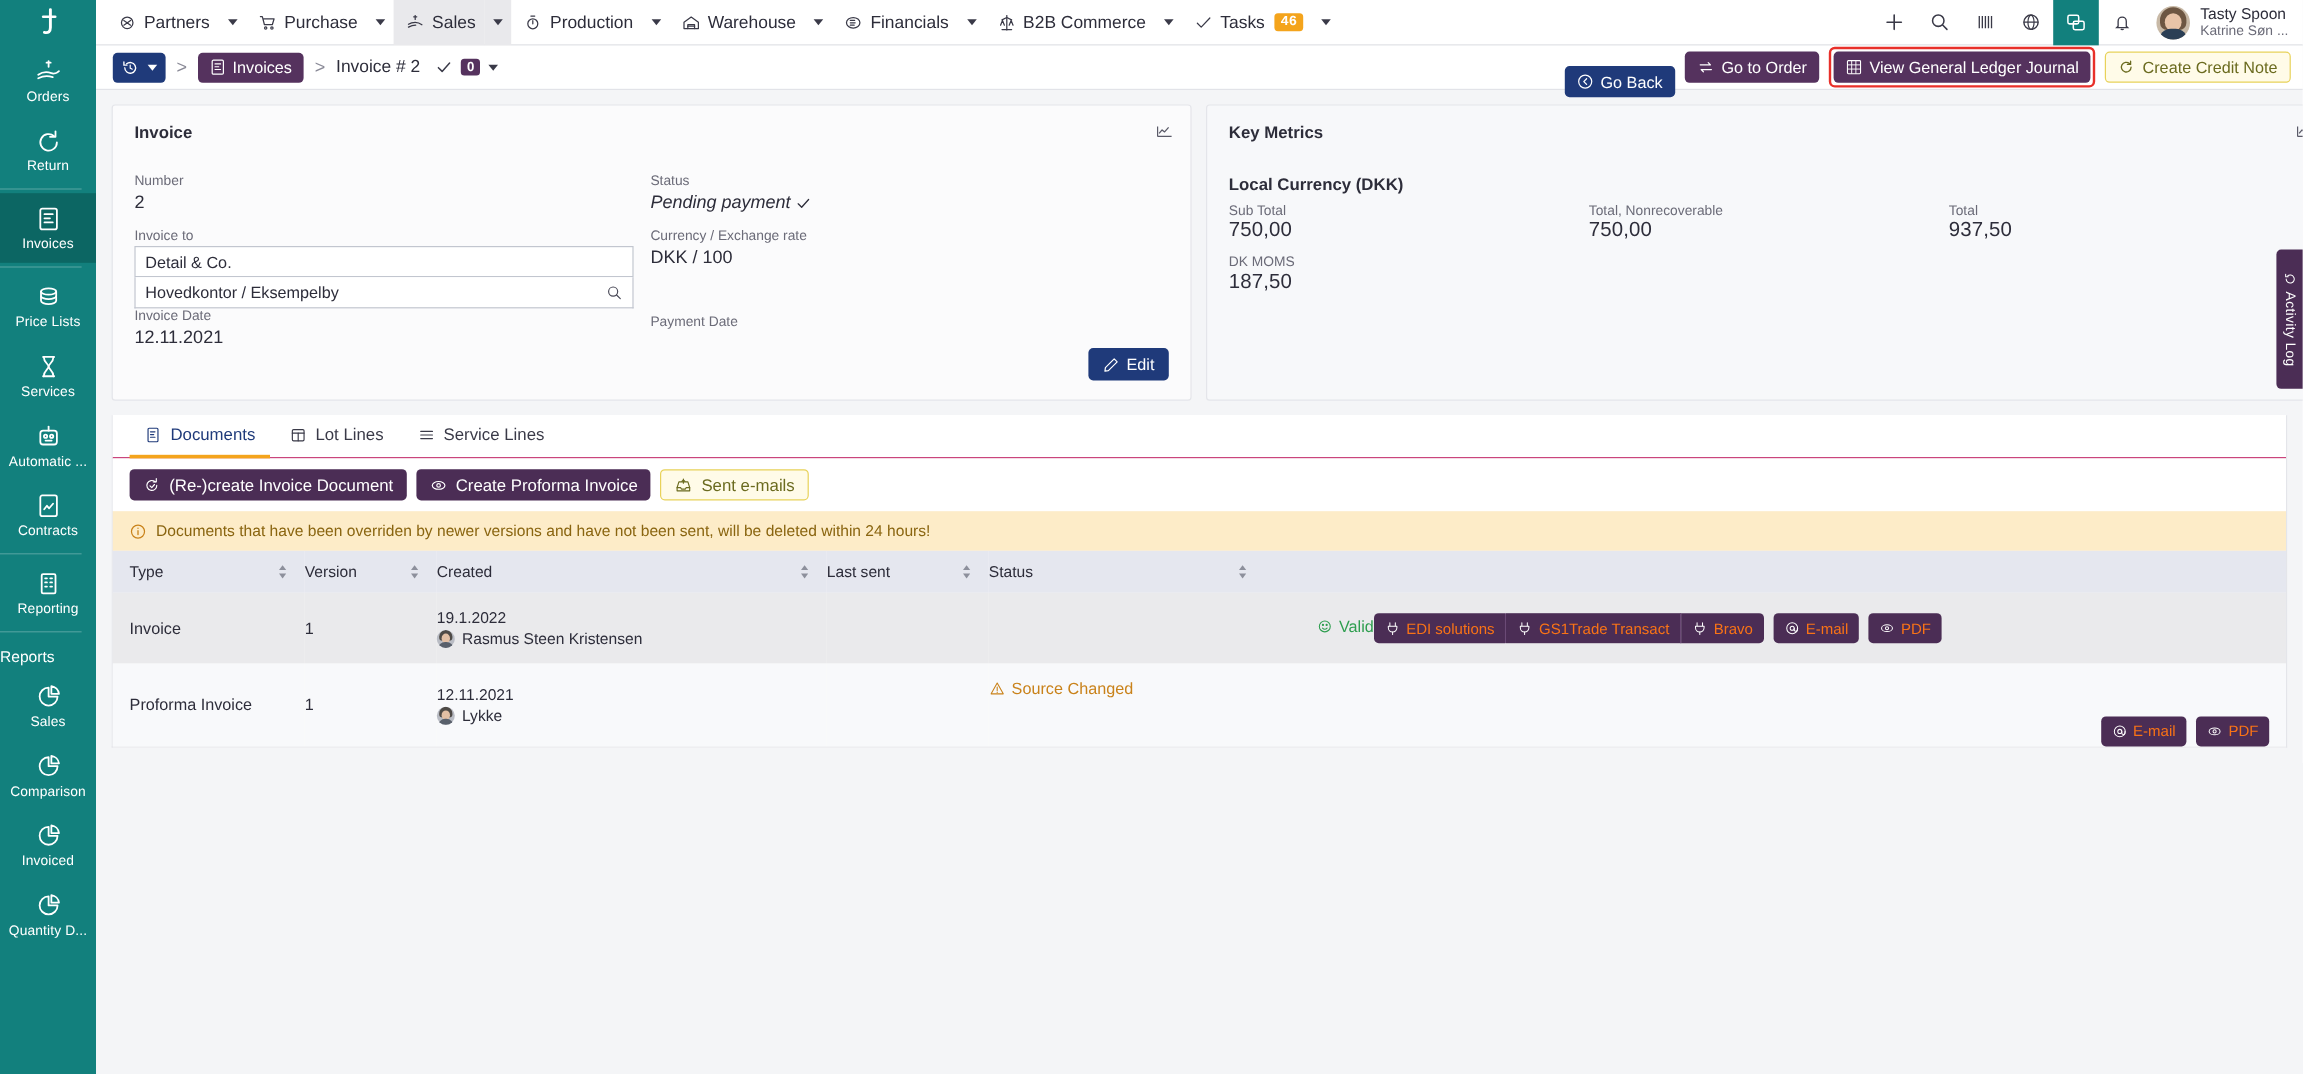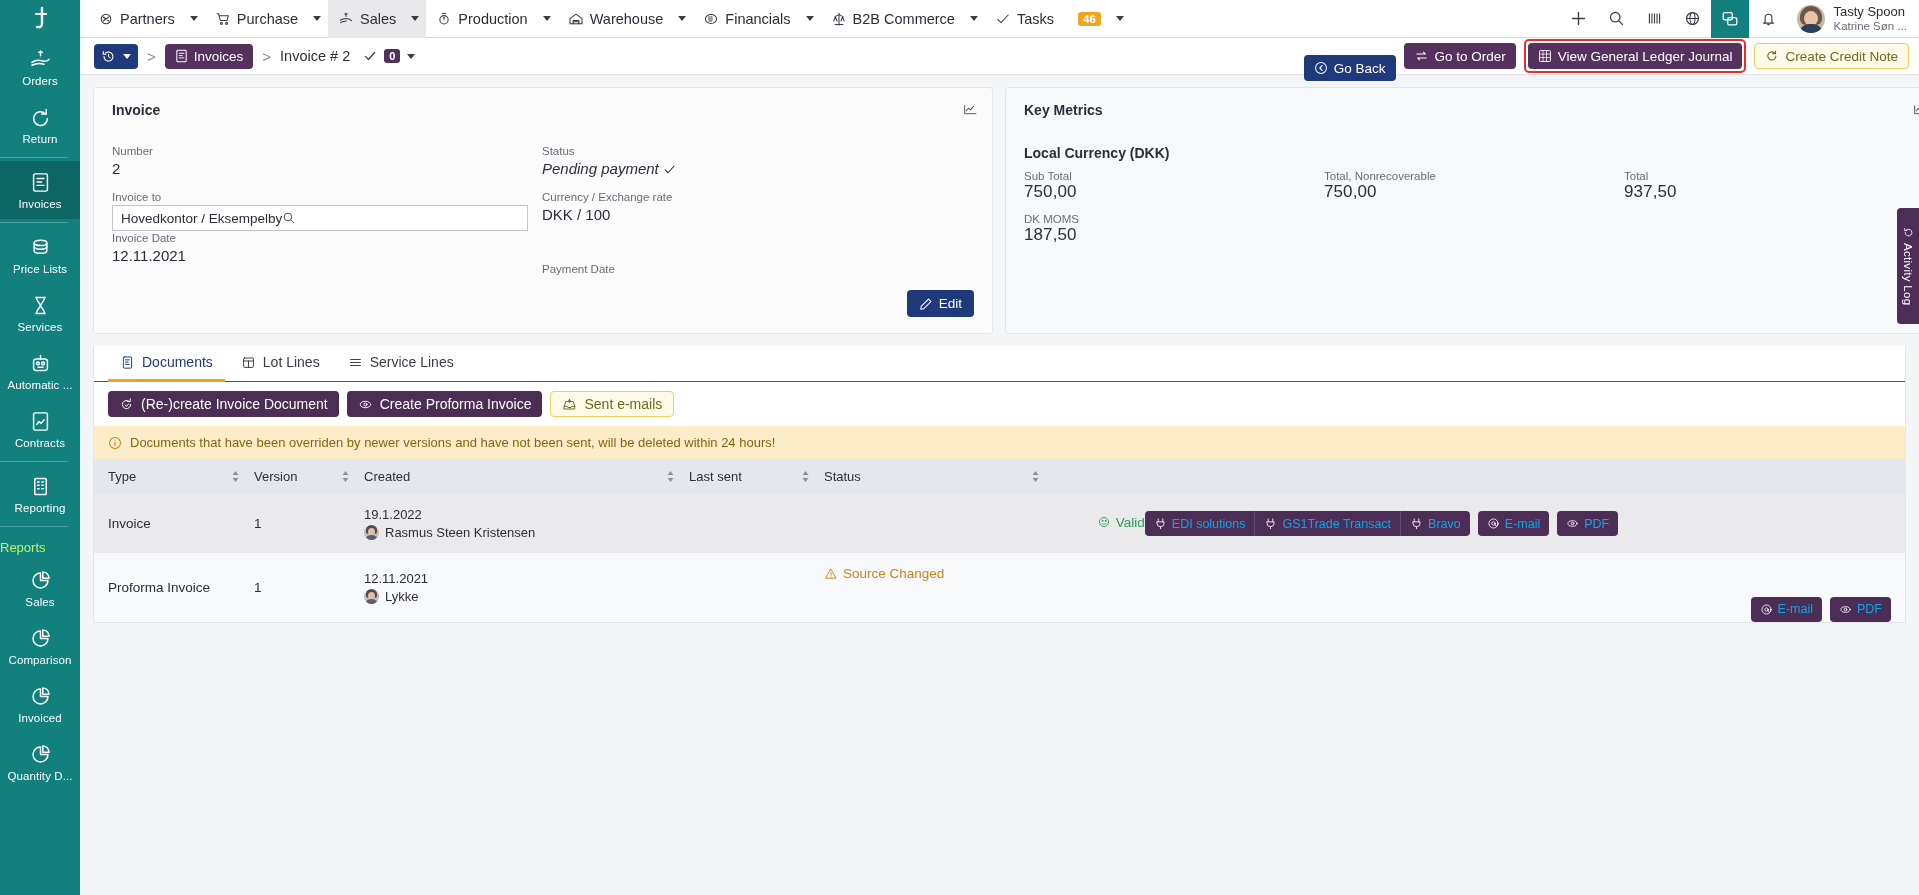--- a/index.html
+++ b/index.html
@@ -21,36 +21,36 @@
   .logo-cell { height: 38px; width: 100%; display: flex; align-items: center; justify-content: center; }
   .logo-cell svg { display:block; }
   .nav-item {
     width: 80px; padding: 9px 2px 8px; display: flex; flex-direction: column;
     align-items: center; gap: 4px; cursor: pointer;
   }
   .nav-item .nic { width: 24px; height: 24px; display:flex; align-items:center; justify-content:center;}
   .nav-item .nlbl { font-size: 11.5px; line-height: 13px; text-align: center; letter-spacing: .1px; white-space: nowrap; }
   .nav-item.active { background: #0c6663; }
   .nav-sep { width: 68px; height: 1px; background: rgba(255,255,255,.25); margin: 3px 0; }
-  .nav-group-label { font-size: 13px; padding: 10px 0 4px; font-weight: 400; color:#bef264;}
+  .nav-group-label { font-size: 13px; padding: 10px 0 4px; font-weight: 400; color:#ffffff;}
 
   
   .main { flex: 1; display: flex; flex-direction: column; min-width: 0; background: #f4f5f7; }
 
   
   .topbar {
     height: 38px; flex: 0 0 38px; background: #ffffff; display: flex; align-items: center;
     border-bottom: 1px solid #d9dbe0; padding-left: 8px;
   }
   .menu { display: flex; align-items: center; height: 100%; }
   .menu-entry { display: flex; align-items: center; height: 38px; padding: 0 8px 0 10px; gap: 6px; cursor: pointer; font-size: 14.5px; color: #2d2d3a; }
   .menu-entry.active { background: #e9e9ec; }
   .menu-caret { width: 22px; height: 38px; display: flex; align-items: center; justify-content: center; cursor: pointer; }
   .menu-caret.active { background: #e9e9ec; }
-  .badge-amber { background: #f4a41c; color: #fff; border-radius: 3px; font-size: 11.5px; padding: 1px 5px; font-weight: 600; margin-left: 18px;}
+  .badge-amber { background: #f4a41c; color: #fff; border-radius: 3px; font-size: 11.5px; padding: 1px 5px; font-weight: 600; margin-left: 2px; font-family: Liberation Mono, monospace;}
   .topbar-right { margin-left: auto; display: flex; align-items: center; height: 100%; padding-right: 6px; gap: 0; }
   .tb-icon { width: 38px; height: 38px; display: flex; align-items: center; justify-content: center; cursor: pointer; color: #3a3a48; }
   .tb-icon.teal { background: #12807d; color: #ffffff; }
   .user-chip { display: flex; align-items: center; gap: 8px; padding: 0 6px 0 10px; cursor: pointer; }
   .avatar { width: 28px; height: 28px; border-radius: 50%; overflow: hidden; background: #c8b9a6; position: relative; flex: 0 0 28px; }
   .avatar .hair { position:absolute; left:3px; top:1px; width:22px; height:19px; border-radius: 11px 11px 6px 6px; background:#6d5642; }
   .avatar .face { position:absolute; left:7px; top:6px; width:14px; height:15px; border-radius:50%; background:#e8c4a8; }
   .avatar .body { position:absolute; left:2px; bottom:-3px; width:24px; height:12px; border-radius: 10px 10px 0 0; background:#2b3f55; }
   .user-text { line-height: 14px; }
   .user-name { font-size: 13px; color:#2d2d3a; }
@@ -127,21 +127,21 @@
   .created-date { font-size: 13px; }
   .created-user { display: flex; align-items: center; gap: 6px; margin-top: 3px; font-size: 13px; }
   .mini-av { width: 15px; height: 15px; border-radius: 50%; overflow:hidden; position:relative; background:#b9bcc4; flex:0 0 15px;}
   .mini-av .h { position:absolute; left:2px; top:0; width:11px; height:9px; border-radius:6px 6px 3px 3px; background:#4e4a46;}
   .mini-av .f { position:absolute; left:4px; top:3px; width:7px; height:8px; border-radius:50%; background:#e2bfa4;}
   .mini-av .b { position:absolute; left:1px; bottom:-2px; width:13px; height:7px; border-radius:6px 6px 0 0; background:#59606b;}
   .status-valid { color: #2e9e4f; display: inline-flex; align-items: center; gap: 5px; }
   .status-warn { color: #c9821a; display: inline-flex; align-items: center; gap: 5px; }
   .rowbtns { display: flex; justify-content: flex-end; gap: 8px; padding-right: 14px; }
   .rb-group { display: flex; }
-  .rb { background: #4b2d55; color: #0ea5e9; height: 25px; padding: 0 9px; font-size: 12.5px; display: inline-flex; align-items: center; gap: 5px; cursor: pointer; border-radius: 4px; }
+  .rb { background: #4b2d55; color: #f97316; height: 25px; padding: 0 9px; font-size: 12.5px; display: inline-flex; align-items: center; gap: 5px; cursor: pointer; border-radius: 4px; }
   .rb-group .rb { border-radius: 0; border-right: 1px solid #6b4a76; }
   .rb-group .rb:first-child { border-radius: 4px 0 0 4px; }
   .rb-group .rb:last-child { border-radius: 0 4px 4px 0; border-right: none; }
 
   
   .activity-rail {
     position: absolute; right: 0; top: 208px; width: 22px; height: 116px;
     background: #4b2d55; color: #fff; border-radius: 4px 0 0 4px;
     display: flex; align-items: center; justify-content: center; cursor: pointer;
   }
@@ -525,20 +525,23 @@
                 <path d="M3.5 11l3-3.5 2.5 2 4-4.5" stroke="#5a5a68" stroke-width="1.3" fill="none" stroke-linejoin="round"></path>
               </svg>
           </div>
 
           <div class="inv-grid">
             <div class="inv-left">
               <div class="fld-label">Number</div>
               <div class="fld-value">2</div>
 
               <div class="fld-label" style="margin-top:11px;">Invoice to</div>
+              <div class="inputbox">
+                <span>Detail &amp; Co.</span>
+              </div>
               <div class="inputbox">
                 <span>Hovedkontor / Eksempelby</span>
                 <span>
                   <svg width="14" height="14" viewBox="0 0 20 20">
                       <circle cx="8.5" cy="8.5" r="5.4" stroke="#4a4a58" stroke-width="1.4" fill="none"></circle>
                       <path d="M12.6 12.6L17 17" stroke="#4a4a58" stroke-width="1.4" stroke-linecap="round"></path>
                     </svg>
                 </span>
               </div>
 

